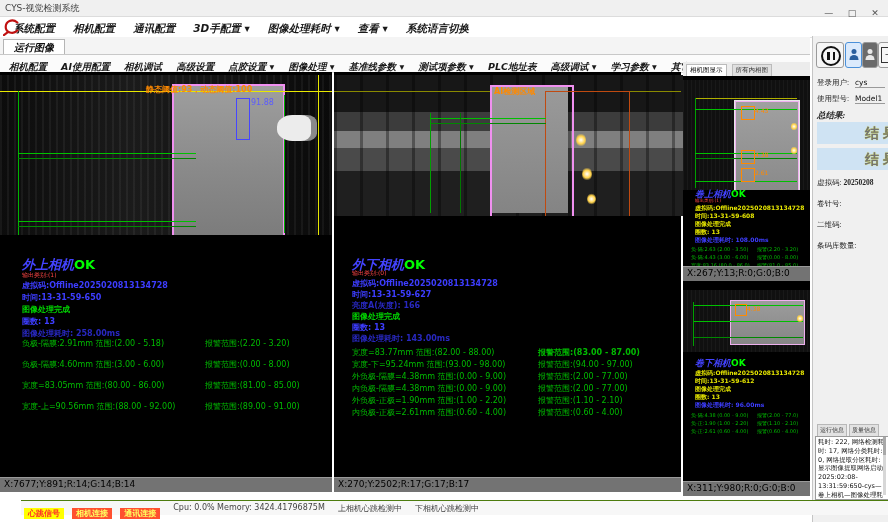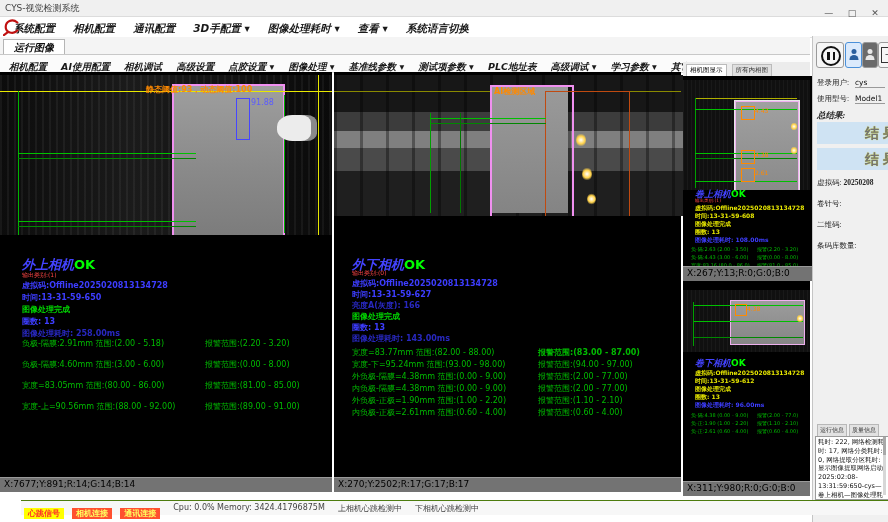--- a/index.html
+++ b/index.html
@@ -218,21 +218,21 @@
 
     <div class="sbar">X:270;Y:2502;R:17;G:17;B:17</div>
   </div>
 
   <div class="thtabs">
     <span class="thtab active">相机图显示</span>
     <span class="thtab">所有内相图</span>
     <span class="thtab">前相内相图</span>
   </div>
 
-  <div class="pane" style="left:683px;top:76px;width:127px;height:205px;padding-left:8px;">
+  <div class="pane" style="left:683px;top:76px;width:127px;height:205px;">
     <div class="ph" style="left:0;top:4px;width:127px;height:110px;background:repeating-linear-gradient(90deg,rgba(255,255,255,0.04) 0 1px,rgba(0,0,0,0) 1px 4px),#101010;">
       <div class="ov" style="left:52px;top:21px;width:62px;height:88px;background:linear-gradient(180deg,#a0a0a0,#8a8a8a);border:1px solid #f0b0f0;box-shadow:0 0 0 1px #e8e8e8;"></div>
       <div class="hl" style="left:12px;top:18px;width:102px;background:#b0b000;"></div>
       <div class="vl" style="left:12px;top:18px;height:90px;background:#00a000;"></div>
       <div class="hl" style="left:12px;top:29px;width:102px;background:#00c000;"></div>
       <div class="hl" style="left:12px;top:73px;width:102px;background:#00c000;"></div>
       <div class="hl" style="left:12px;top:78px;width:102px;background:#008800;"></div>
       <div class="hl" style="left:12px;top:101px;width:102px;background:#00c000;"></div>
       <div class="ov" style="left:58px;top:26px;width:12px;height:12px;border:1px solid #ff8a00;"></div>
       <div class="ov" style="left:72px;top:27px;font-size:6px;color:#ff8a00;">4.43</div>

